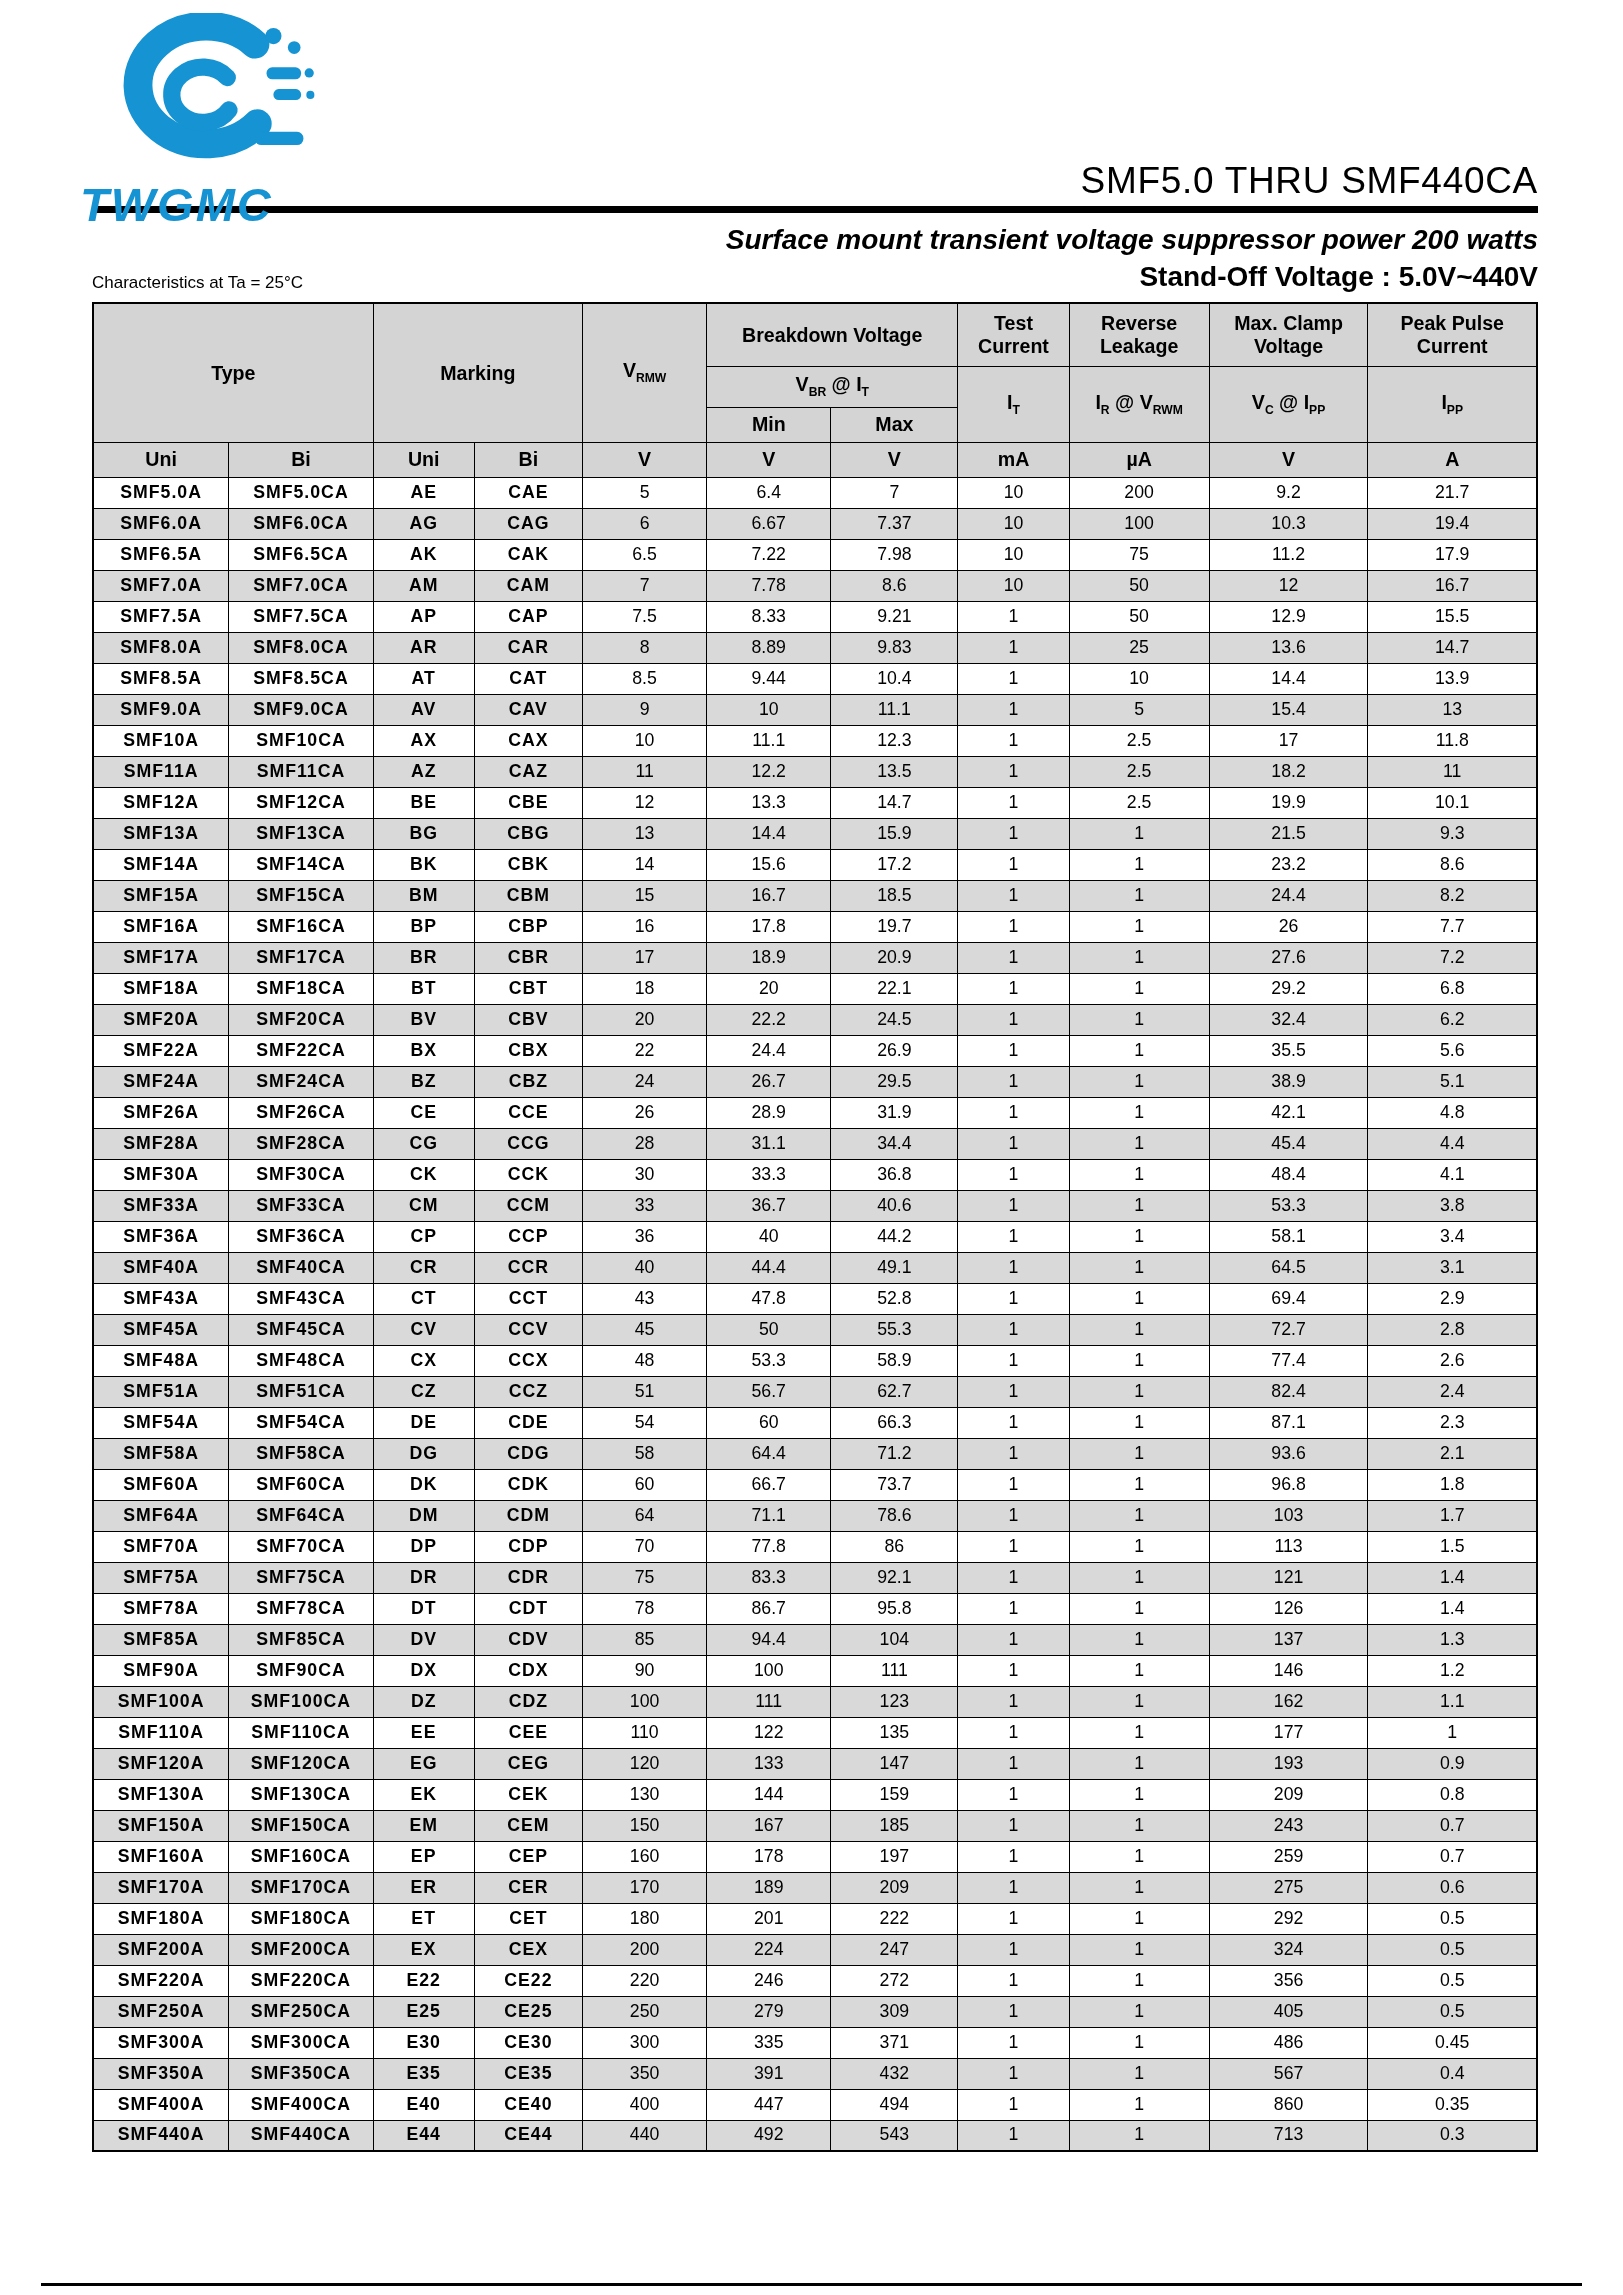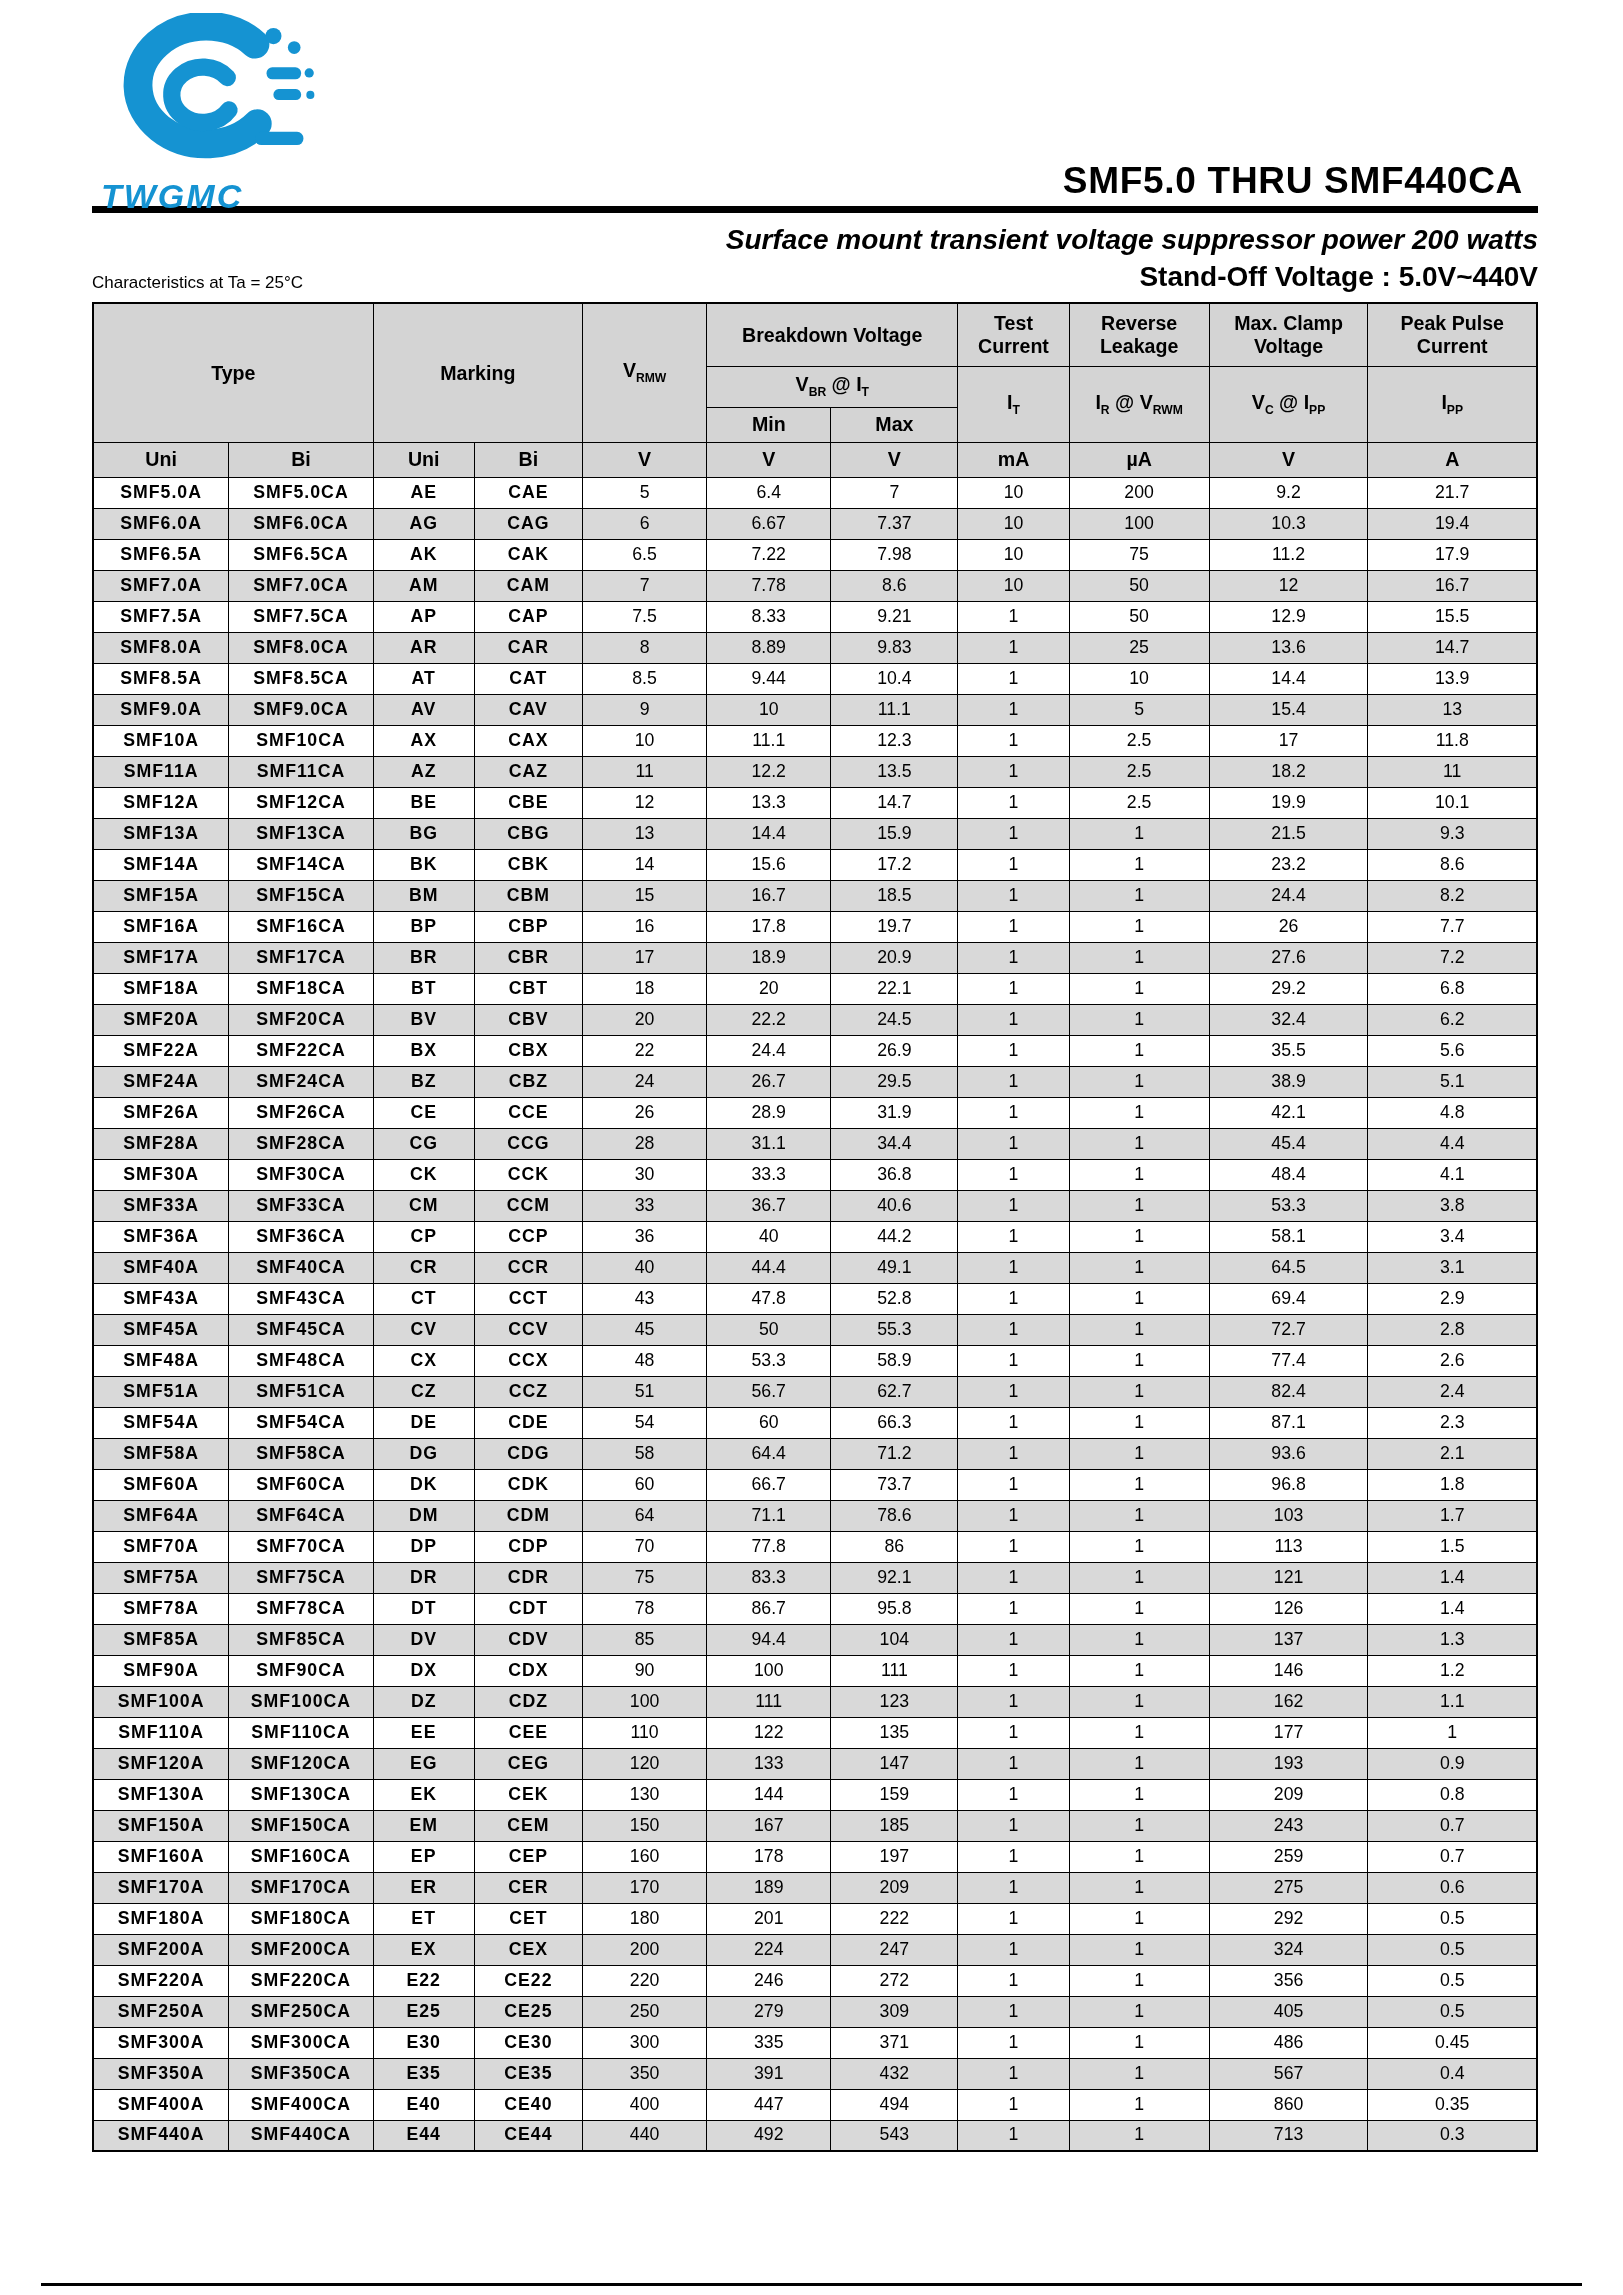--- a/index.html
+++ b/index.html
@@ -10,26 +10,26 @@
     font-family:"Liberation Sans", sans-serif;
     overflow:hidden;
   }
   .content { padding: 13px 85px 0 92px; }
 
   
   .top { position:relative; height:193px; }
   .logo-block { position:absolute; left:-13px; top:0; width:275px; }
   .logo-svg { display:block; }
   .brand-name {
-    font-size:34px; font-weight:bold; font-style:italic;
-    color:#1593d2; letter-spacing:2px; margin-left:22px; margin-top:-9.2px;
+    font-size:47px; font-weight:bold; font-style:italic;
+    color:#1593d2; letter-spacing:2px; margin-left:1px; margin-top:-9.2px;
   }
   .doc-title {
-    position:absolute; right:15px; bottom:3.9px;
-    font-size:37px; font-weight:bold; letter-spacing:0.7px;
+    position:absolute; right:0; bottom:3.9px;
+    font-size:37px; font-weight:normal; letter-spacing:0.7px;
   }
   .black-bar { height:7.2px; background:#000; }
   .subtitle-line { text-align:right; font-size:28px; font-weight:bold; margin-top:10.5px;font-style:italic; }
   .cond-line { display:flex; justify-content:space-between; align-items:flex-end; margin-top:5.2px; }
   .conditions { font-size:17px; font-weight:normal; }
   .standoff { font-size:28px; font-weight:bold; }
 
   
   table.spec {
     width:100%; border-collapse:collapse; table-layout:fixed;

